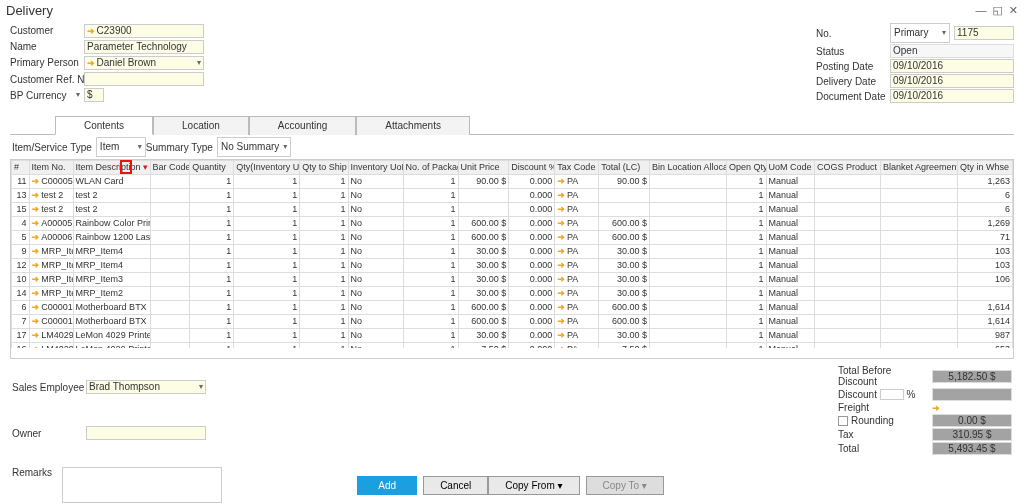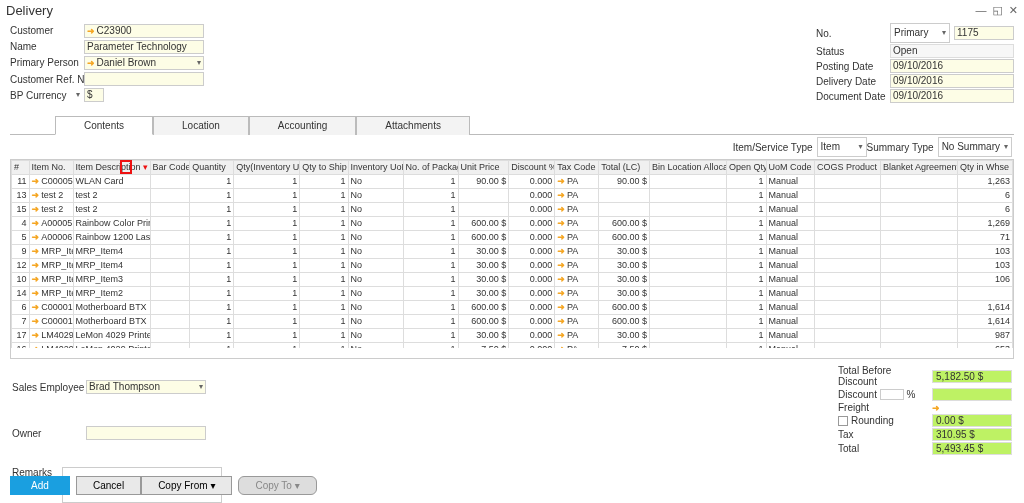--- a/index.html
+++ b/index.html
@@ -53,21 +53,21 @@
     padding: 3px 28px;
     font-size: 10px;
     border: 1px solid #bbb;
     border-bottom: none;
     background: #f3f3f3;
     cursor: pointer;
     position: relative;
     top: 1px;
   }
   .tab.active { background: #fff; border-bottom: 1px solid #fff; margin-left: 45px; }
-  .subheader { display: flex; justify-content: flex-end; padding: 2px 12px; font-size: 10px; }
+  .subheader { display: flex; justify-content: flex-start; padding: 2px 12px; font-size: 10px; }
   .subheader .left, .subheader .right { display: flex; align-items: center; gap: 4px; }
   .mini-select { border: 1px solid #ccc; background:#fff; height:20px; line-height:12px; padding:0 3px; font-size:10px; min-width:50px; display:inline-flex; align-items:center; justify-content:space-between; gap:4px;}
   .mini-select .dropdown-arrow { position: static; }
   .red-highlight {
     position: absolute;
     border: 2px solid #e11;
     width: 12px;
     height: 14px;
     pointer-events: none;
     z-index: 50;
@@ -91,42 +91,42 @@
   }
   table.grid td.num { text-align: right; }
   .scroll-area { height: 188px; overflow-y: auto; }
   .footer-area {
     display: flex;
     justify-content: space-between;
     padding: 6px 12px;
   }
   .sales-block { display: grid; grid-template-columns: 70px 120px; row-gap:2px; column-gap:4px; align-items:center;}
   .totals-block { display: grid; grid-template-columns: 90px 80px; row-gap:1px; column-gap:4px; align-items:center; font-size:10px;}
-  .totals-block .val { text-align: left; border:1px solid #ddd; background:#bef264; height:13px; line-height:12px; padding:0 3px;}
+  .totals-block .val { text-align: center; border:1px solid #ddd; background:#a3a3a3; height:13px; line-height:12px; padding:0 3px;}
   .remarks-row { display:flex; gap:10px; padding: 6px 12px; align-items:flex-start;}
   textarea.remarks { width: 160px; height: 36px; border:1px solid #ccc; font-family:inherit; font-size:10px; resize:none;}
   .bottom-buttons {
     position: absolute;
     bottom: 8px;
     left: 10px;
     right: 13px;
     display: flex;
-    justify-content: flex-start;
+    justify-content: center;
   }
   .bottom-buttons .left, .bottom-buttons .right { display:flex; gap:6px;}
   button.btn {
     font-size: 10px;
     padding: 3px 16px;
     border: 1px solid #999;
     background: #e9e9e9;
     cursor: pointer;
     min-width: 60px;
   }
   button.btn.primary { background: #1a9fe0; color:#fff; border-color:#1a9fe0;}
-  button.btn.muted { background: #ddd; color:#888;border-radius:6px;}
+  button.btn.muted { background: #ddd; color:#888;}
   .chk { display:inline-block; width:10px; height:10px; border:1px solid #999; margin-right:3px; vertical-align:middle;}
 </style>
 </head>
 <body>
 
 <div class="titlebar">
   <span>Delivery</span>
   <span class="wincontrols">
     <span>—</span>
     <span>◱</span>

